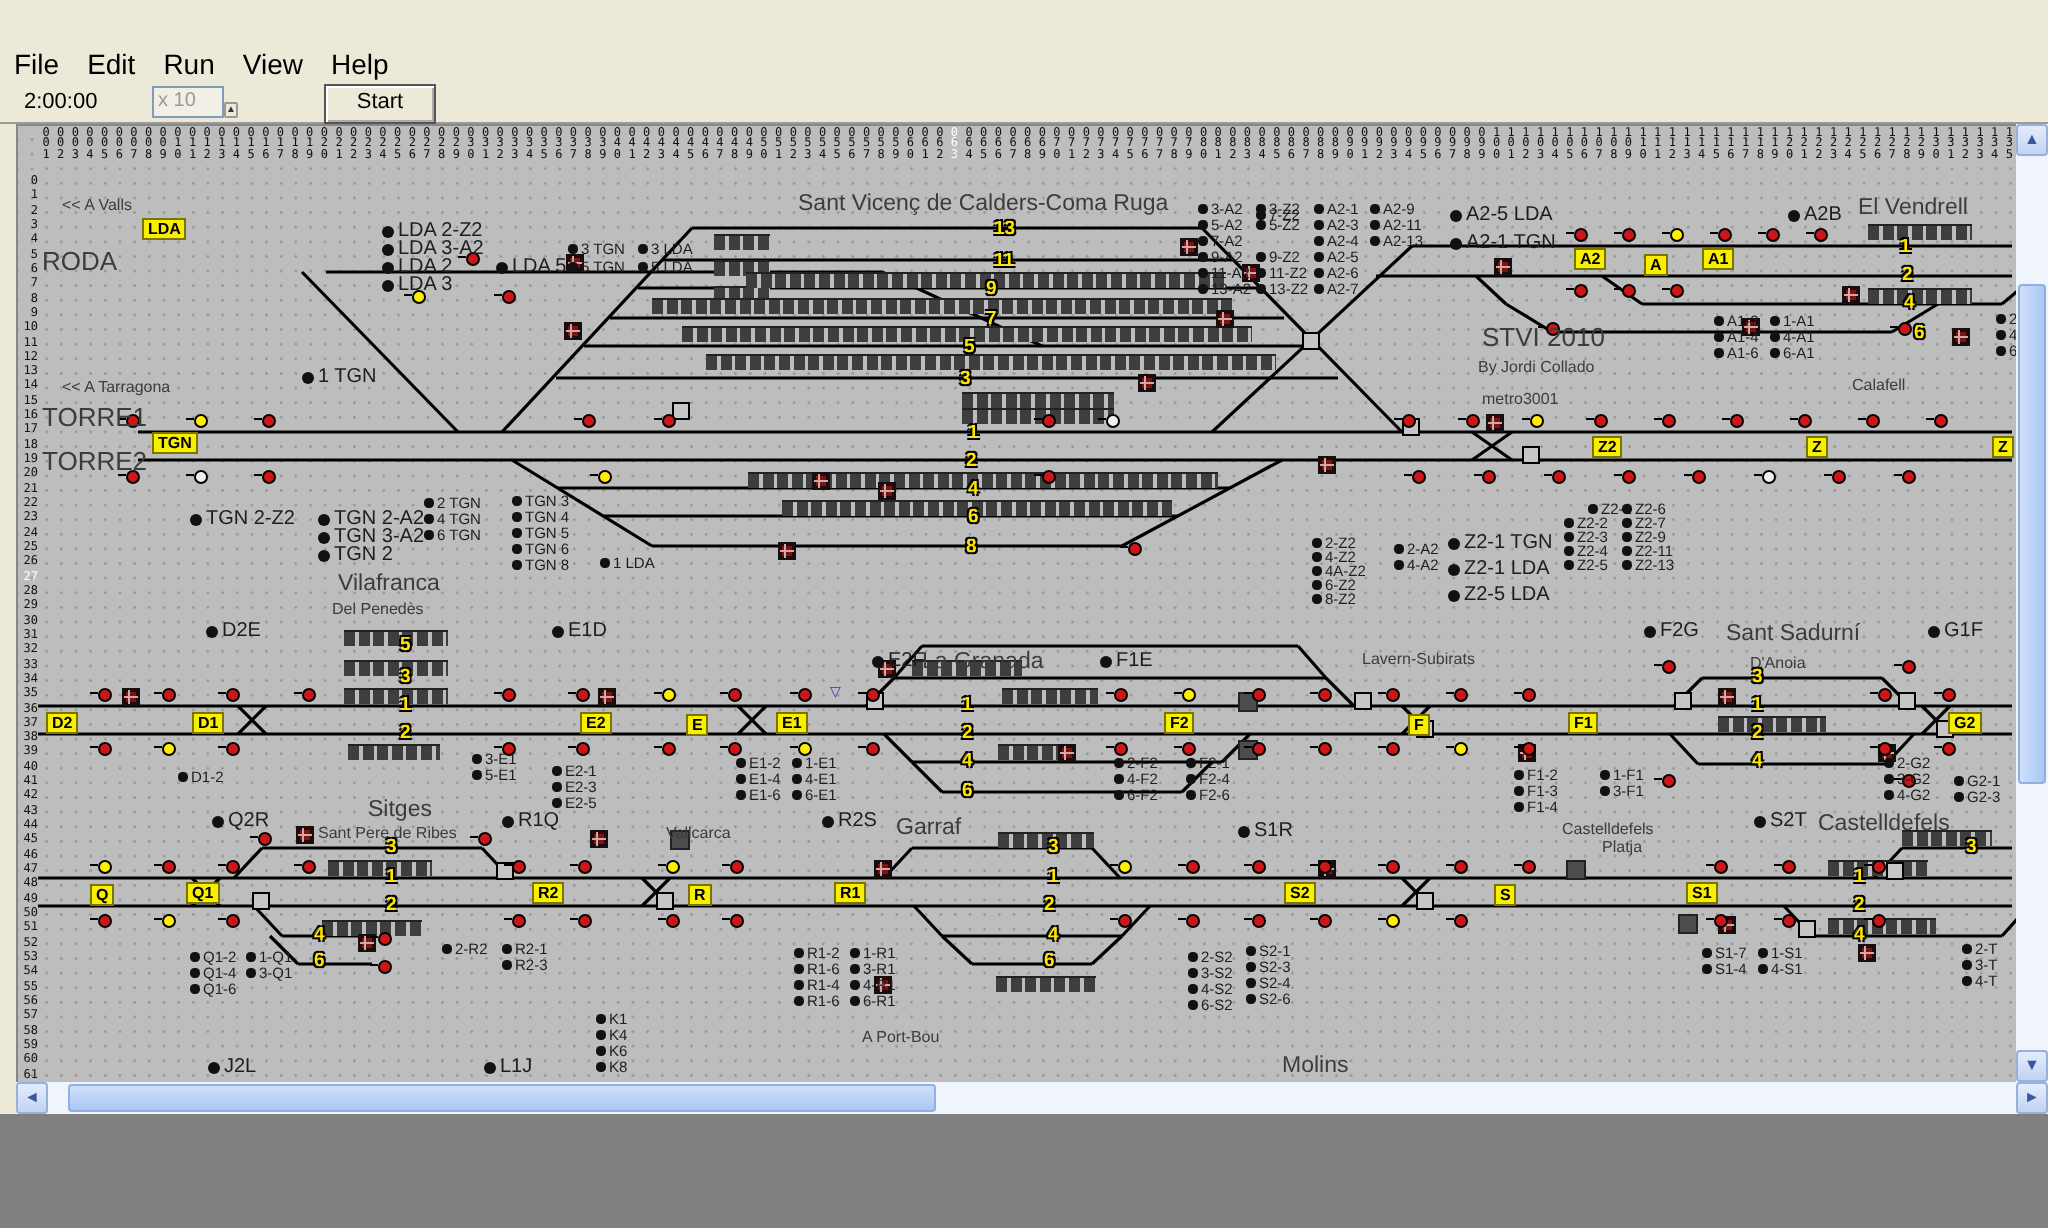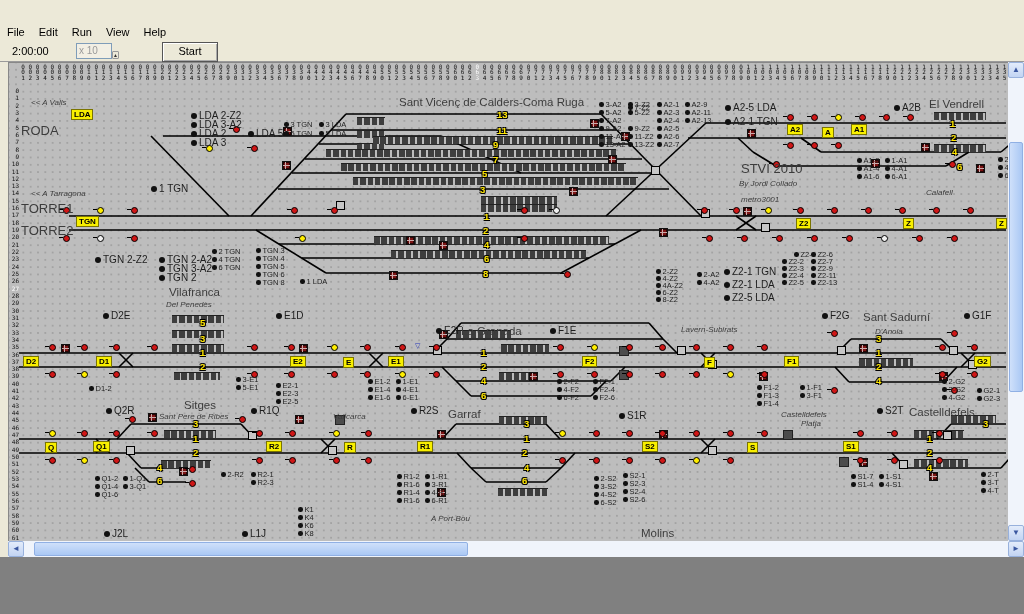--- a/index.html
+++ b/index.html
@@ -17,21 +17,21 @@
   #appicon:after{content:"";position:absolute;left:2px;top:7px;width:5px;height:3px;background:#555;}
   #title-text{font-size:12.5px;font-weight:bold;white-space:pre;text-shadow:1px 1px 1px #0a2a66;flex:1;overflow:hidden;}
   .winbtn{width:21px;height:18px;margin-right:2px;border-radius:3px;border:1px solid #fff;
     background:linear-gradient(180deg,#7ba4ea,#2f63c0 60%,#24берm 0,#2f63c0);
     background:linear-gradient(180deg,#7ba4ea,#2f63c0 70%,#4a7fd8);
     color:#fff;font-size:11px;line-height:16px;text-align:center;font-weight:bold;}
   .winbtn.close{background:linear-gradient(180deg,#ee9277,#d2492a 55%,#b5321a);margin-right:3px;}
   
   #menubar{position:absolute;left:0;top:22px;width:1024px;height:19px;background:#ece9d8;
     border-bottom:1px solid #d8d4c4;display:flex;align-items:center;}
-  .menuitem{font-size:11px;color:#000;padding:2px 7px;}
+  .menuitem{font-size:14px;color:#000;padding:2px 7px;}
   #toolbar{position:absolute;left:0;top:41px;width:1024px;height:20px;background:#ece9d8;border-bottom:1px solid #9a9a9a;}
   #tb-time{position:absolute;left:12px;top:4px;font-size:11px;color:#000;}
   #tb-speed{position:absolute;left:76px;top:2px;width:30px;height:14px;border:1px solid #7f9db9;
     background:#f2efe4;color:#9a9a9a;font-size:10px;padding:0 2px;line-height:14px;}
   #tb-spin{position:absolute;left:112px;top:2px;width:13px;height:16px;}
   .spinbtn{width:13px;height:8px;background:#ece9d8;border:1px solid #999;border-radius:1px;
     font-size:5px;line-height:7px;text-align:center;color:#333;box-sizing:border-box;}
   #tb-start{position:absolute;left:162px;top:1px;width:54px;height:18px;background:#ece9d8;
     border:1px solid #555;box-shadow:inset 1px 1px 0 #fff, inset -1px -1px 0 #aaa;
     font-size:11px;text-align:center;line-height:17px;color:#000;}
@@ -55,21 +55,21 @@
   .gsq{position:absolute;width:8px;height:8px;background:#4c4c4c;border:1px solid #222;}
   .swbox{position:absolute;width:7px;height:7px;border:1px solid #000;background:#c6c6c6;}
   .sg{position:absolute;width:9px;height:6px;}
   .sg:before{content:"";position:absolute;left:0;top:2.5px;width:4px;height:1px;background:#000;}
   .sg i{position:absolute;left:4px;top:0.5px;width:5px;height:5px;border-radius:50%;border:0.5px solid #000;}
   .bl{position:absolute;color:#1d1d1d;white-space:nowrap;display:flex;align-items:center;}
   .bl:before{content:"";display:inline-block;border-radius:50%;background:#111;margin-right:2px;flex:none;}
   .bl.s1{font-size:7.5px;}  .bl.s1:before{width:4.5px;height:4.5px;}
   .bl.s2{font-size:10px;}   .bl.s2:before{width:6px;height:6px;}
   .stn{position:absolute;color:#3c3c3c;white-space:nowrap;}
-  .stn.x1{font-size:8px;font-style:italic;} .stn.x2{font-size:11.5px;} .stn.x3{font-size:13px;}
+  .stn.x1{font-size:8px;} .stn.x2{font-size:11.5px;} .stn.x3{font-size:13px;}
   .ybx{position:absolute;background:#f8ef00;color:#000;font-size:8px;font-weight:bold;
     padding:0 2px;line-height:9px;border:1px solid #7a7400;white-space:nowrap;}
   .ynum{position:absolute;color:#ffe600;font-size:9.5px;font-weight:bold;
     text-shadow:1px 1px 0 #000,-1px 1px 0 #000,1px -1px 0 #000,-1px -1px 0 #000;}
   .tri{position:absolute;color:#2233bb;font-size:7px;}
   
   .sb{position:absolute;background:#f0f4fb;}
   #vsb{left:1008px;top:62px;width:16px;height:479px;}
   #hsb{left:8px;top:541px;width:1016px;height:16px;}
   .sbbtn{position:absolute;width:16px;height:16px;background:linear-gradient(180deg,#e3ecfb,#c2d4f3);

